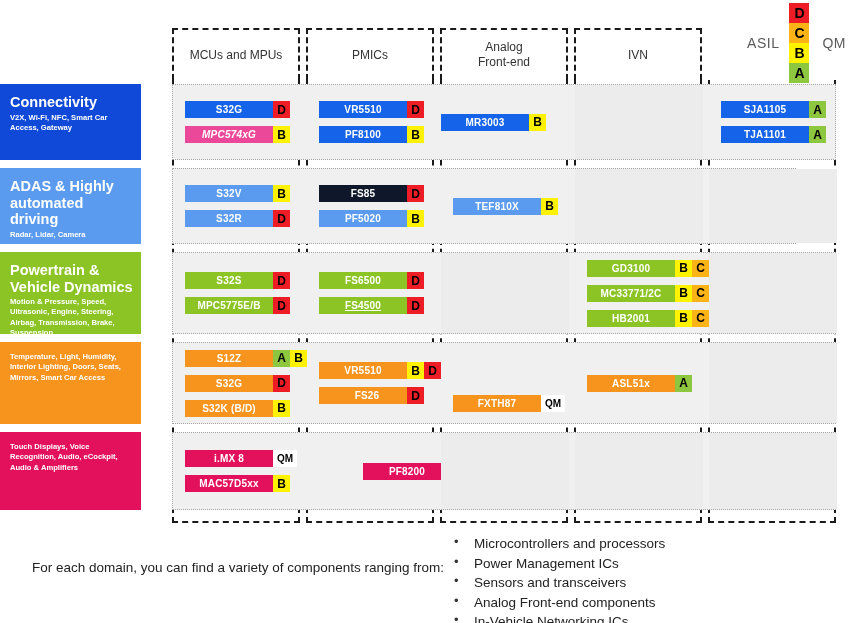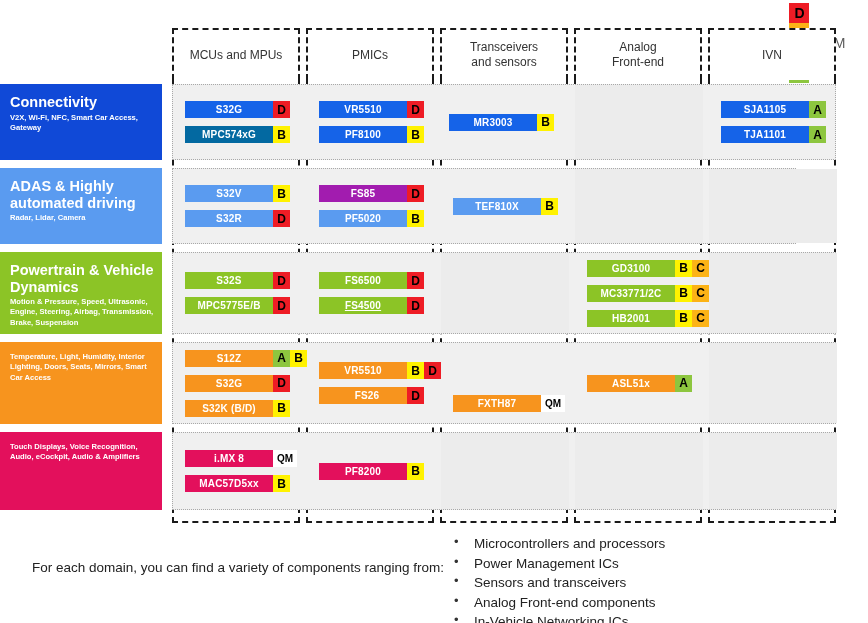--- a/index.html
+++ b/index.html
@@ -54,21 +54,21 @@
   .col-channel{
     position:absolute; top:52px;
     width:128px;
     border-left:2px dashed #1a1a1a;
     border-right:2px dashed #1a1a1a;
     border-bottom:2px dashed #1a1a1a;
     box-sizing:border-box;
     pointer-events:none;
   }
   .dom-label{
-    width:162px;
+    width:141px;
     box-sizing:border-box;
     padding:10px 8px 6px 10px;
     color:#ffffff;
     overflow:hidden;
   }
   .dom-title{
     font-size:14.5px; font-weight:bold; line-height:1.14;
     margin-bottom:2px;
   }
   .dom-sub{
@@ -158,24 +158,20 @@
   <span class="asil-qm">QM</span>
 </div>
 
 <div id="matrix">
   <div id="col-headers">
       <div class="col-head">
         <span style="white-space: pre-line;">MCUs and MPUs</span>
       </div>
       <div class="col-head">
         <span style="white-space: pre-line;">PMICs</span>
-      </div>
-      <div class="col-head">
-        <span style="white-space: pre-line;">Transceivers
-and sensors</span>
       </div>
       <div class="col-head">
         <span style="white-space: pre-line;">Analog
 Front-end</span>
       </div>
       <div class="col-head">
         <span style="white-space: pre-line;">IVN</span>
       </div>
     </div>
   <div id="col-channels">
@@ -190,35 +186,35 @@
         <div class="dom-title">Connectivity</div>
         <div class="dom-sub">V2X, Wi-Fi, NFC, Smart Car Access, Gateway</div>
       </div>
       <div class="row-band" style="top: 56px; height: 76px; width: 664px;">
         <div class="cell" style="left: 0px;">
           <div class="chip-wrap">
             <div class="chip" style="background: rgb(21, 99, 232);">S32G</div>
             <div class="badge" style="background: rgb(238, 28, 37);">D</div>
           </div>
           <div class="chip-wrap">
-            <div class="chip" style="background: #0369a1;">MPC574xG</div>
+            <div class="chip" style="background: #ec4899; font-style: italic;">MPC574xG</div>
             <div class="badge" style="background: rgb(255, 242, 0);">B</div>
           </div>
         </div>
         <div class="cell" style="left: 134px;">
           <div class="chip-wrap">
             <div class="chip" style="background: rgb(21, 99, 232);">VR5510</div>
             <div class="badge" style="background: rgb(238, 28, 37);">D</div>
           </div>
           <div class="chip-wrap">
             <div class="chip" style="background: rgb(21, 99, 232);">PF8100</div>
             <div class="badge" style="background: rgb(255, 242, 0);">B</div>
           </div>
         </div>
-        <div class="cell" style="left: 264px;">
+        <div class="cell" style="left: 256px;">
           <div class="chip-wrap">
             <div class="chip" style="background: rgb(21, 99, 232);">MR3003</div>
             <div class="badge" style="background: rgb(255, 242, 0);">B</div>
           </div>
         </div>
         <div class="cell empty" style="left: 402px;"></div>
         <div class="cell" style="left: 536px;">
           <div class="chip-wrap">
             <div class="chip" style="background: rgb(21, 99, 232);">SJA1105</div>
             <div class="badge" style="background: rgb(141, 198, 63);">A</div>
@@ -239,21 +235,21 @@
             <div class="chip" style="background: rgb(90, 155, 240);">S32V</div>
             <div class="badge" style="background: rgb(255, 242, 0);">B</div>
           </div>
           <div class="chip-wrap">
             <div class="chip" style="background: rgb(90, 155, 240);">S32R</div>
             <div class="badge" style="background: rgb(238, 28, 37);">D</div>
           </div>
         </div>
         <div class="cell" style="left: 134px;">
           <div class="chip-wrap">
-            <div class="chip" style="background: #a21caf;">FS85</div>
+            <div class="chip" style="background: #0f172a;">FS85</div>
             <div class="badge" style="background: rgb(238, 28, 37);">D</div>
           </div>
           <div class="chip-wrap">
             <div class="chip" style="background: rgb(90, 155, 240);">PF5020</div>
             <div class="badge" style="background: rgb(255, 242, 0);">B</div>
           </div>
         </div>
         <div class="cell" style="left: 268px;">
           <div class="chip-wrap">
             <div class="chip" style="background: rgb(90, 155, 240);">TEF810X</div>
@@ -361,21 +357,21 @@
             <div class="chip" style="background: rgb(227, 16, 92);">i.MX 8</div>
             <div class="badge qm" style="background: rgb(255, 255, 255);">QM</div>
           </div>
           <div class="chip-wrap">
             <div class="chip" style="background: rgb(227, 16, 92);">MAC57D5xx</div>
             <div class="badge" style="background: rgb(255, 242, 0);">B</div>
           </div>
         </div>
         <div class="cell" style="left: 134px;">
           <div class="chip-wrap">
-            <div class="chip" style="background: rgb(227, 16, 92);">PF8200</div>
+            <div class="chip" style="background: rgb(227, 16, 92); margin-left: 44px;">PF8200</div>
             <div class="badge" style="background: rgb(255, 242, 0);">B</div>
           </div>
         </div>
         <div class="cell empty" style="left: 268px;"></div>
         <div class="cell empty" style="left: 402px;"></div>
         <div class="cell empty" style="left: 536px;"></div>
       </div>
     </div>
 </div>
 

